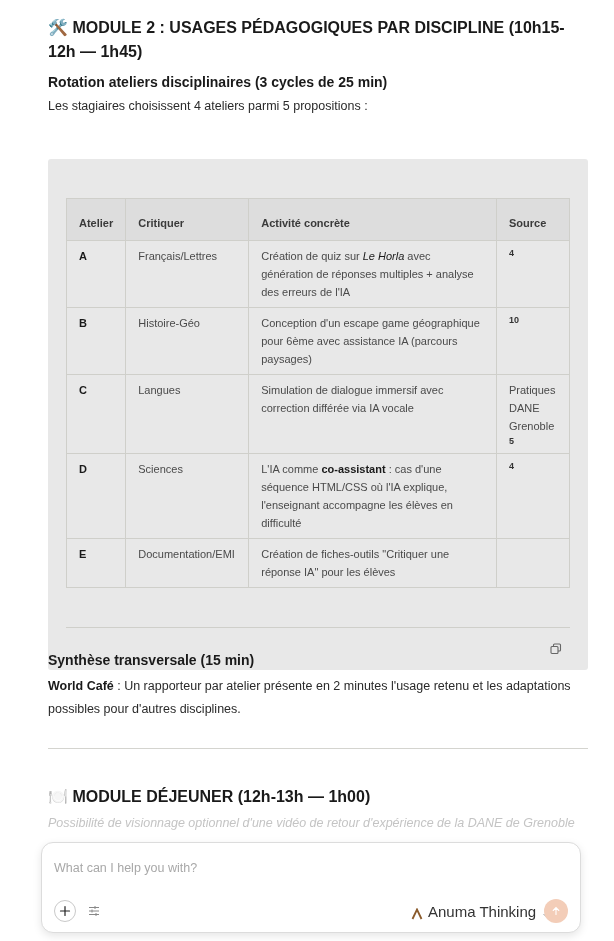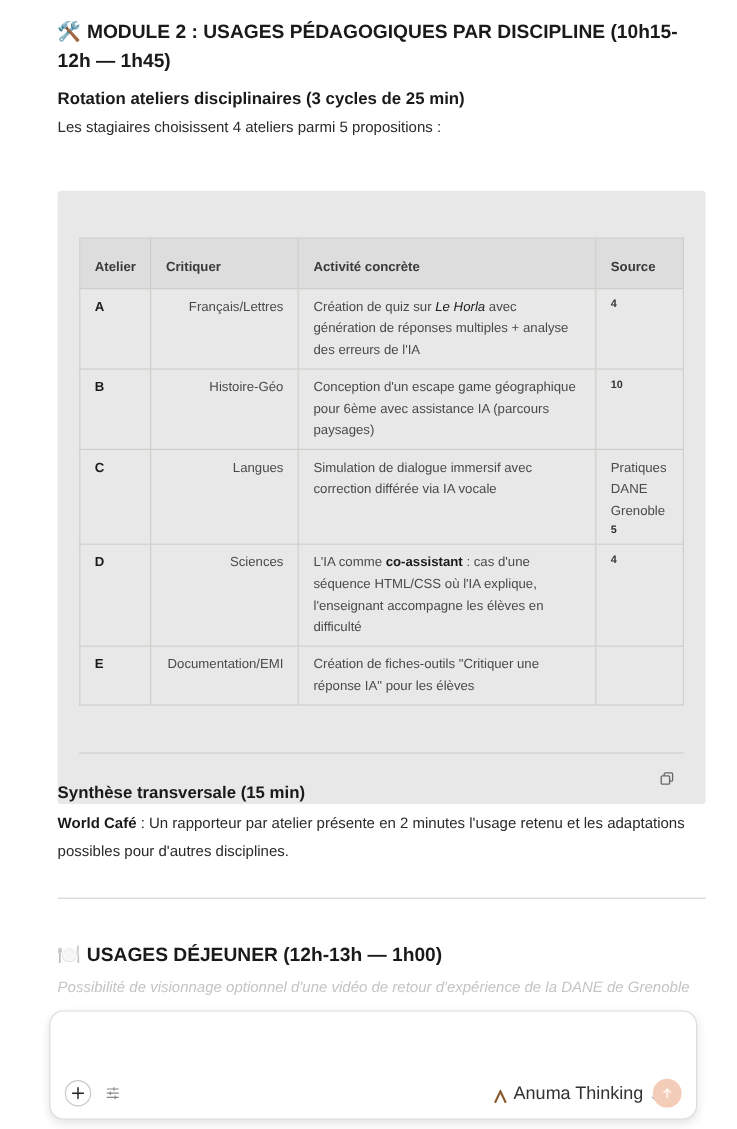--- a/index.html
+++ b/index.html
@@ -13,21 +13,21 @@
 
   .h3 { position: absolute; left: 0; top: 73px; font-size: 14px; font-weight: 700; line-height: 18px; color: #1a1a1a; text-align: right; }
   .p1 { position: absolute; left: 0; top: 97px; font-size: 12.5px; line-height: 18px; color: #2a2a2a; }
 
   .table-card { position: absolute; left: 0; top: 127px; width: 540px; height: 511px; background: #e8e8e8; border-radius: 3px; margin-top: 32px; }
   .tbl { position: absolute; left: 18px; top: 39px; width: 504px; border-collapse: collapse; font-size: 11px; color: #4a4a4a; }
   .tbl th, .tbl td { border: 1px solid #cfcfca; text-align: left; vertical-align: top; line-height: 18px; }
   .tbl th { background: #dddddd; font-weight: 600; color: #3a3a3a; height: 42px; vertical-align: bottom; padding: 0 12px 8px 12px; }
   .tbl td { padding: 6px 12px 6px 12px; }
   .tbl td.atelier { font-weight: 700; color: #1a1a1a; width: 58px; }
-  .tbl td.disc { width: 123px; text-align: right; }
+  .tbl td.disc { width: 123px; }
   .tbl td.act { width: 250px; }
   .tbl td.src { width: 73px; }
   .src-num { font-size: 9px; font-weight: 700; color: #333; display: block; line-height: 12px; }
   .tbl em { font-style: italic; color: #1a1a1a; }
   .tbl b { font-weight: 700; color: #1a1a1a; text-align: center; }
 
   .card-divider { position: absolute; left: 18px; top: 468px; width: 504px; height: 1px; background: #cfcfca; }
   .copy-icon { position: absolute; left: 502px; top: 484px; width: 12px; height: 12px; cursor: pointer; }
 
   .h3b { position: absolute; left: 0; top: 651px; font-size: 14px; font-weight: 700; line-height: 18px; color: #1a1a1a; }
@@ -116,26 +116,27 @@
     </svg>
   </div>
 
   <div class="h3b">Synthèse transversale (15 min)</div>
   <div class="p2"><b>World Café</b><span> : Un rapporteur par atelier présente en 2 minutes l'usage retenu et les adaptations possibles pour d'autres disciplines.</span></div>
 
   <div class="hr"></div>
 
   <div class="h2b">
     <span>🍽️</span>
-    <span>USAGES DÉJEUNER (12h-13h — 1h00)</span>
+    <span>MODULE DÉJEUNER (12h-13h — 1h00)</span>
   </div>
   <div class="p3">Possibilité de visionnage optionnel d'une vidéo de retour d'expérience de la DANE de Grenoble</div>
 </div>
 
 <div class="composer">
+  <input class="composer-input" type="text" placeholder="What can I help you with?" style="">
   <div class="plus-btn">
     <svg width="12" height="12" viewBox="0 0 12 12">
       <path d="M6 1.5 V10.5 M1.5 6 H10.5" stroke="#222" stroke-width="1.2" stroke-linecap="round"></path>
     </svg>
   </div>
   <svg class="tools-btn" viewBox="0 0 14 14">
     <path d="M2 3.5H12 M2 7H12 M2 10.5H12" stroke="#888" stroke-width="1"></path>
     <path d="M8 2V5 M5 5.5V8.5 M9 9V12" stroke="#888" stroke-width="1"></path>
   </svg>
   <div class="model-select">

